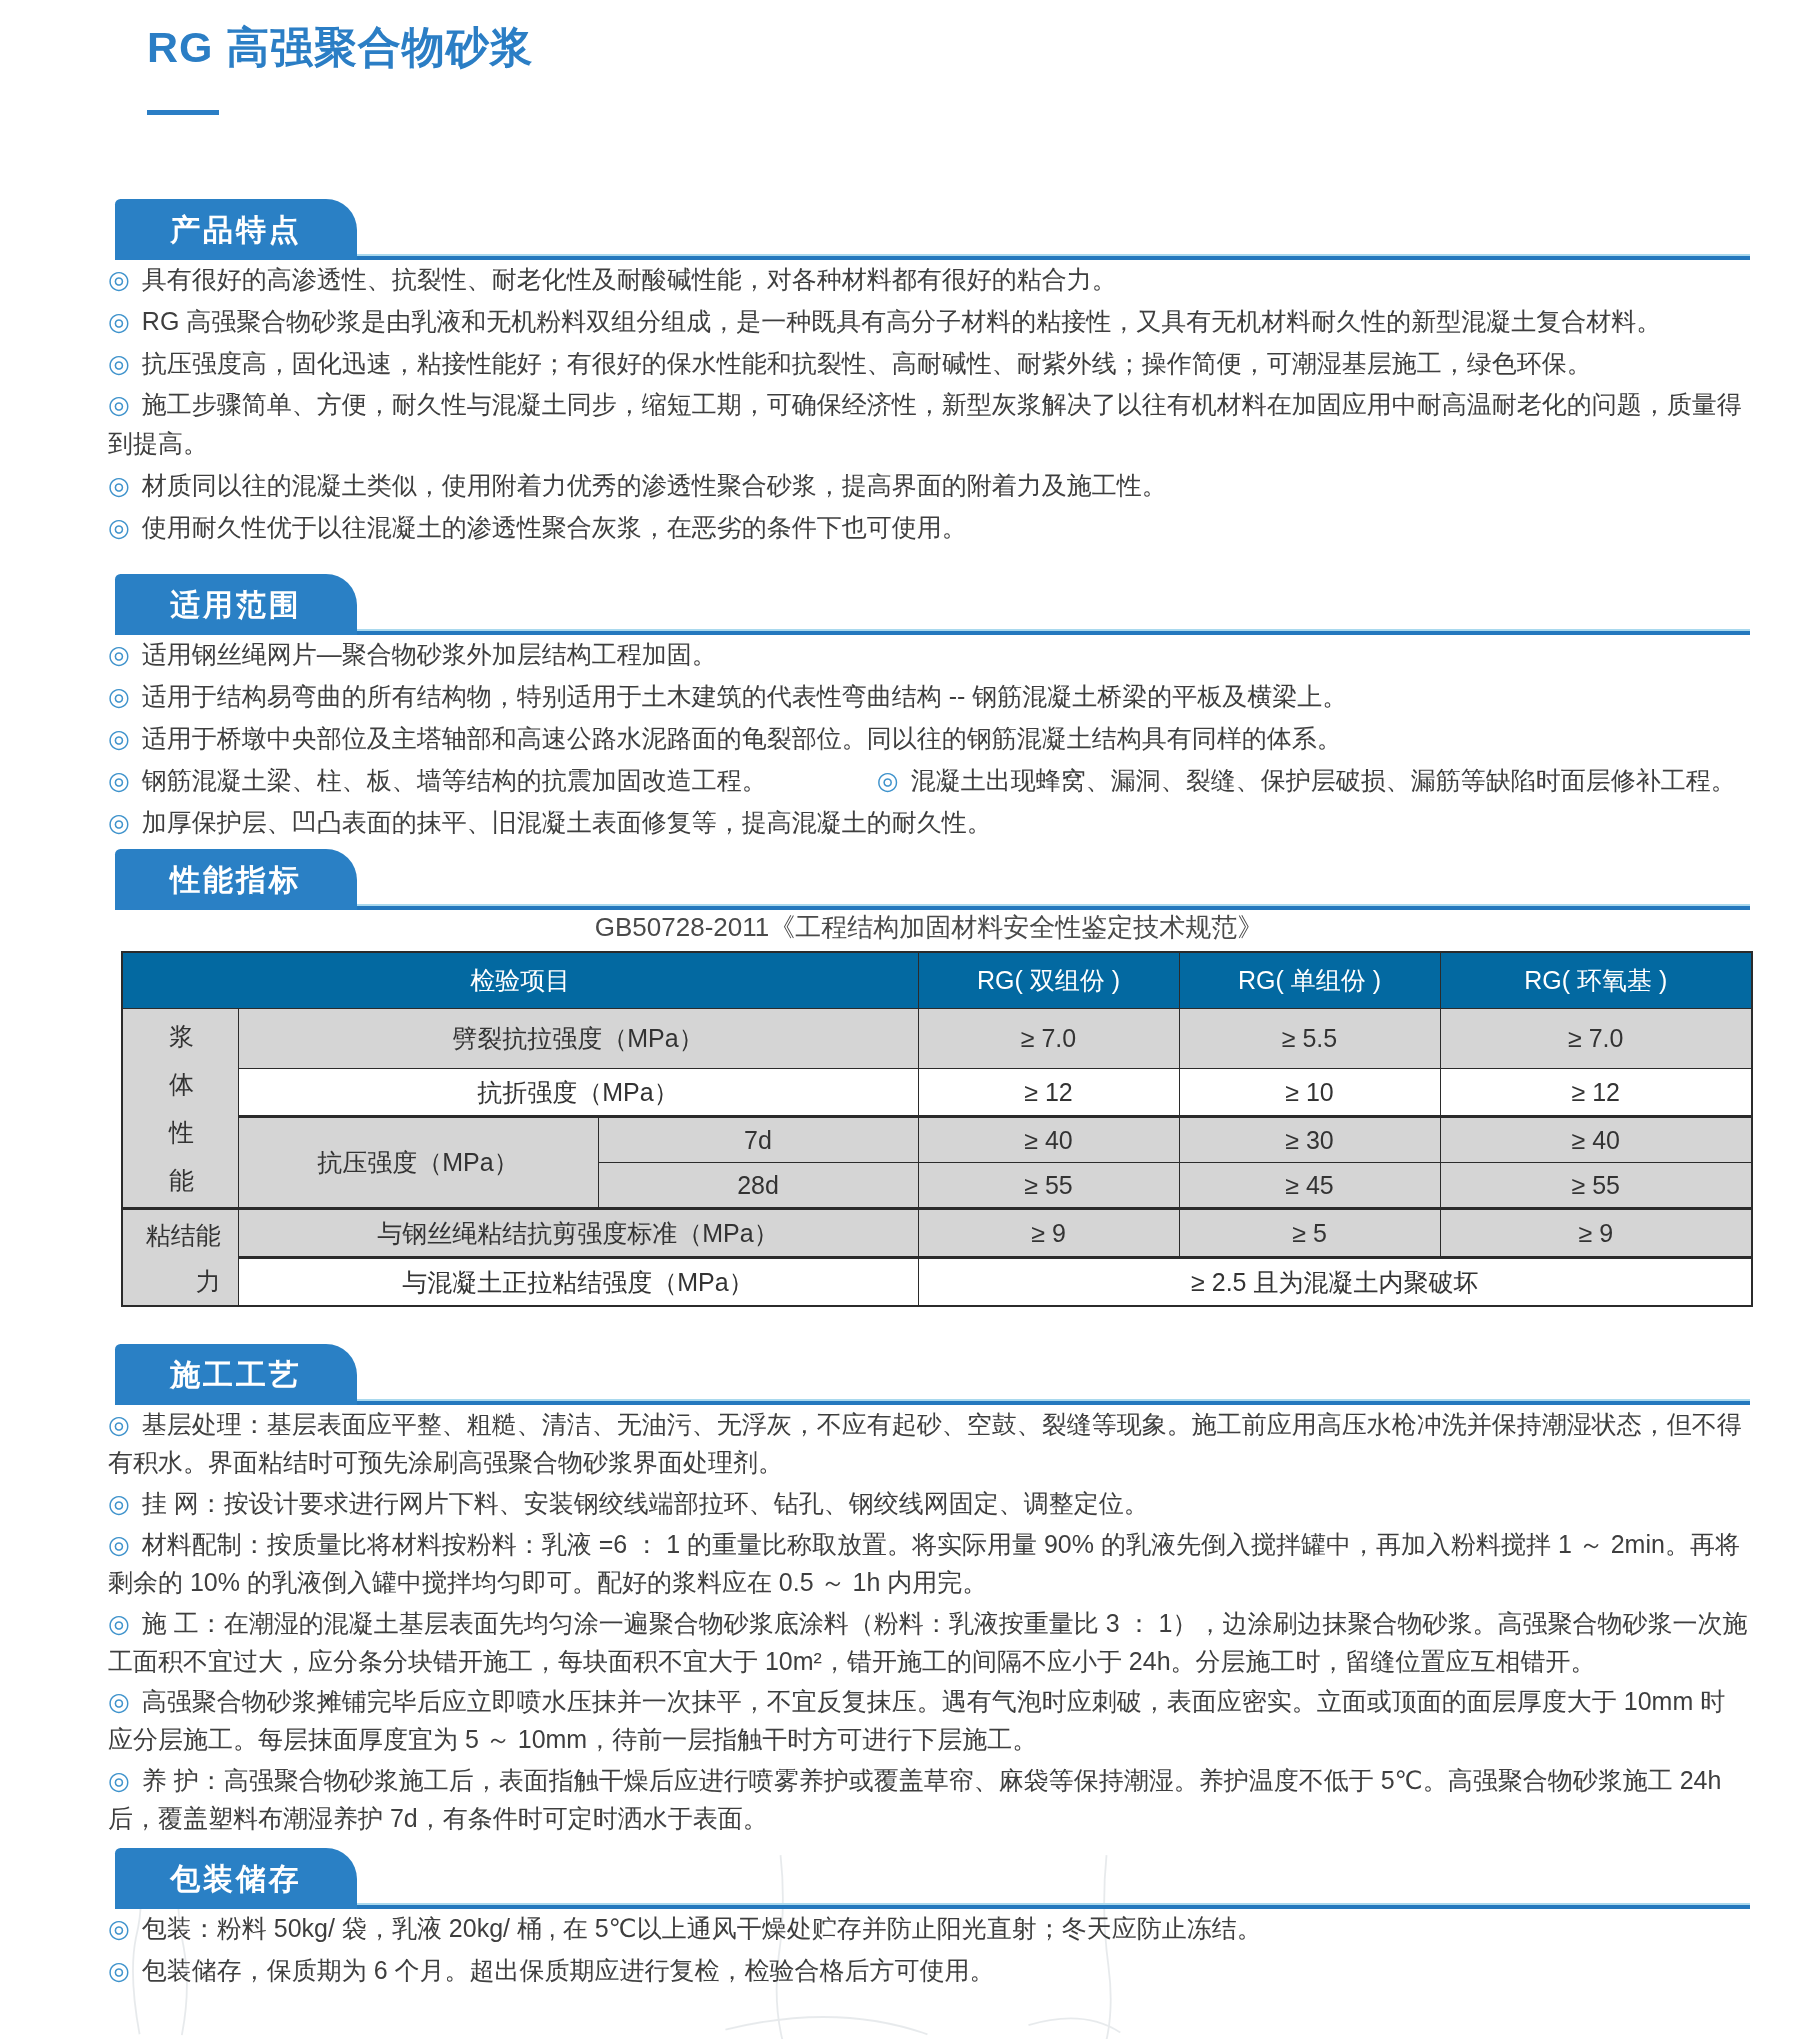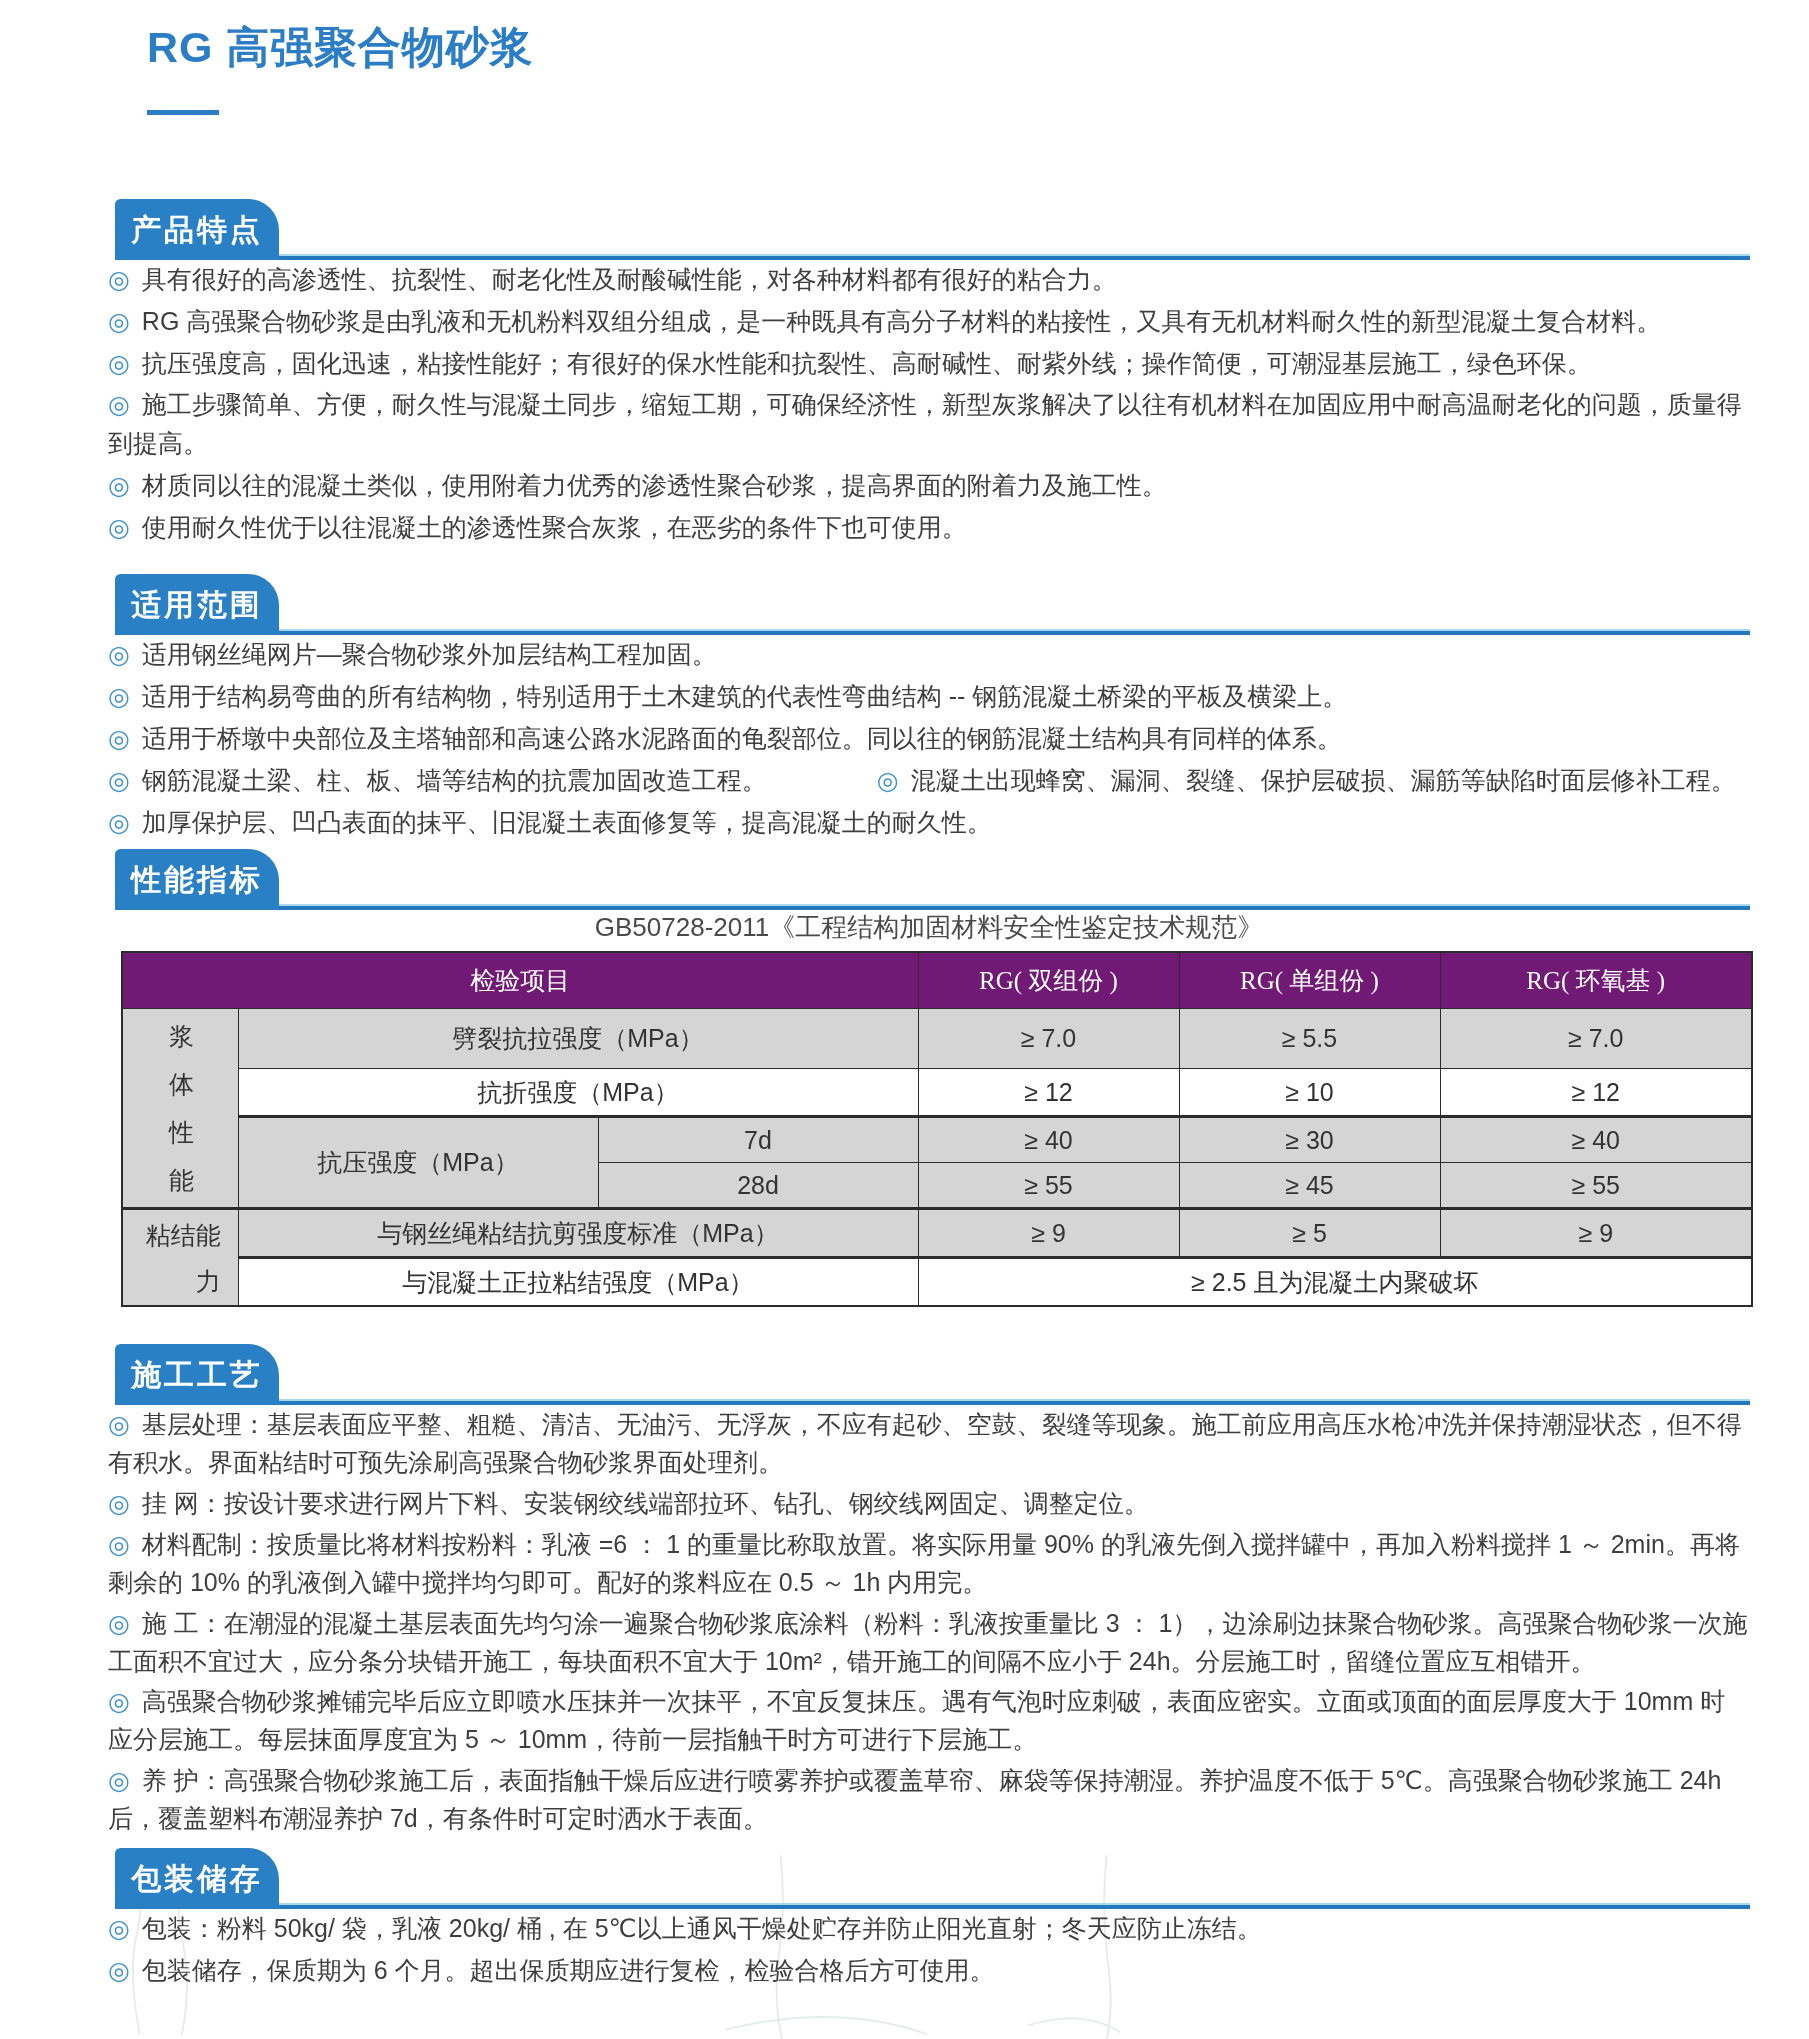--- a/index.html
+++ b/index.html
@@ -8,37 +8,37 @@
     font-family:"Liberation Sans","DejaVu Sans",sans-serif;color:#3e3e3e;
   }
   .content{padding:13px 59px 0 108px;position:relative;z-index:1;}
 
   .page-title{margin:5.5px 0 0 39px;font-size:43px;font-weight:bold;color:#2b7ec5;letter-spacing:0.9px;}
   .title-underline{margin:33px 0 0 39px;width:72px;height:5.5px;background:#2b7ec5;}
 
   .sec-header{position:relative;height:61px;}
   .sec-rule{position:absolute;left:7.3px;right:0;bottom:0;height:6.4px;
     background:linear-gradient(to bottom,#a9d9ee 0 38%,#2478be 38% 100%);}
-  .sec-badge{position:absolute;left:7.3px;bottom:0;height:61px;line-height:62px;padding:0 16px;
+  .sec-badge{position:absolute;left:7.3px;bottom:0;height:61px;line-height:62px;padding:0 55px;
     background:#2a80c5;color:#ffffff;font-size:30px;font-weight:bold;letter-spacing:2.8px;
     border-radius:5.5px 31px 0 0;z-index:2;}
 
   ul.blist{list-style:none;margin:0;padding:0;font-size:25px;line-height:39px;}
   ul.blist li{margin:0 0 2.8px 0;}
   ul.tight{line-height:38px;}
   .bmark{color:#3f93cc;margin-right:12px;font-size:25px;}
   .ptext{display:inline-block;width:735px;vertical-align:top;}
 
   .perf-caption{text-align:center;font-size:26px;color:#4a4a4a;margin-top:3px;line-height:29px;}
 
   table.perf{margin:9.2px 0 0 13px;border-collapse:collapse;table-layout:fixed;width:1629px;
     border:2.8px solid #2b2b2b;}
   table.perf th,table.perf td{border:1.8px solid #2b2b2b;font-size:25px;font-weight:normal;
     text-align:center;vertical-align:middle;padding:0;color:#333;}
-  table.perf thead th{background:#701a75;color:#ffffff;height:55px;font-family:Liberation Serif, serif;}
+  table.perf thead th{background:#0369a1;color:#ffffff;height:55px;}
   table.perf .gray{background:#d5d5d5;}
   tr.rtall td{height:59px;}
   tr.rmid td{height:46px;}
   tr.rsub td{height:44px;}
   tr.gsep td{border-top-width:3.7px;}
   .vcell span{display:inline-block;word-break:break-all;text-align:right;}
   .v1 span{width:27.5px;line-height:48px;}
   .v2 span{width:81px;line-height:46px;}
 
   

